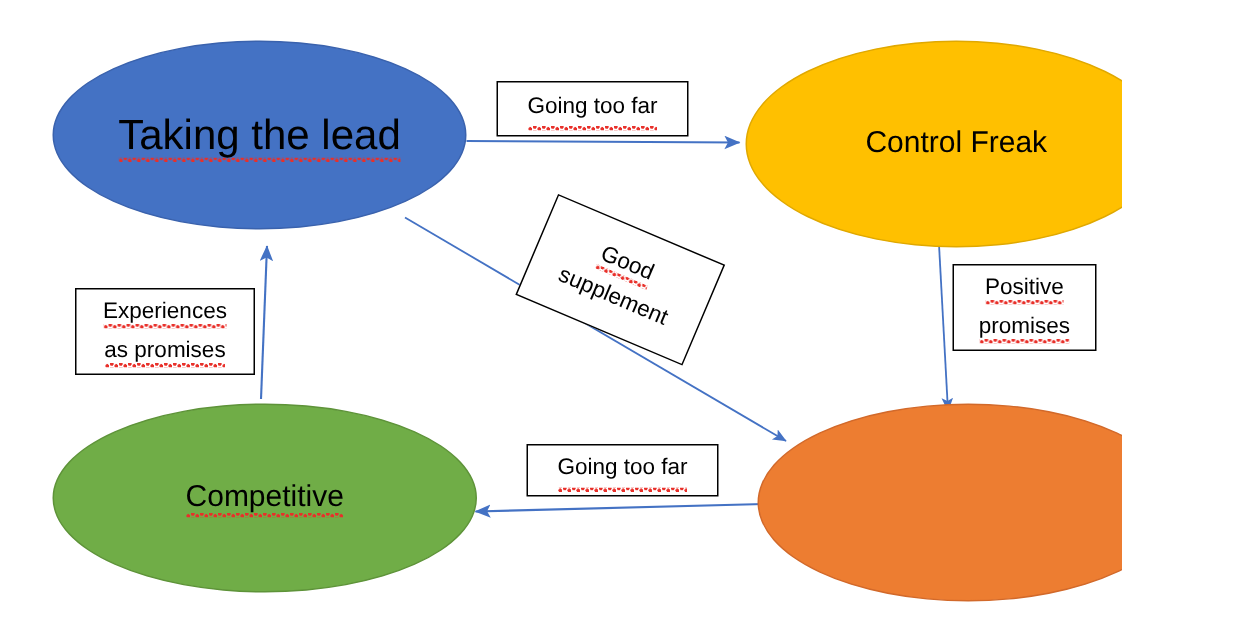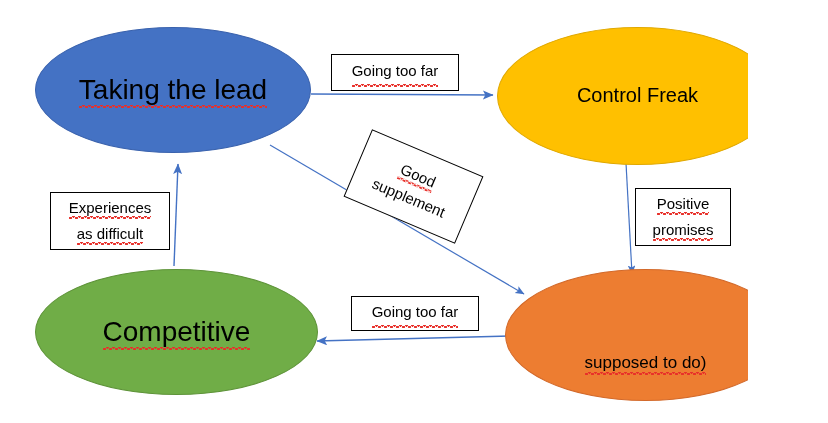--- a/index.html
+++ b/index.html
@@ -55,21 +55,21 @@
     left: 497px; top: 27px; width: 281px; height: 138px;
     background: #FFC000;
     border: 1px solid #E0A800;
   }
   #node-control-freak .node-label { font-size: 20px; }
   #node-competitive {
     left: 35px; top: 269px; width: 283px; height: 126px;
     background: #70AD47;
     border: 1px solid #5E9339;
   }
-  #node-competitive .node-label { font-size: 28px; }
+  #node-competitive .node-label { font-size: 20px; }
   #node-keeps-promises {
     left: 505px; top: 269px; width: 281px; height: 132px;
     background: #ED7D31;
     border: 1px solid #D2692A;
   }
   #node-keeps-promises .node-label {
     font-size: 17px;
     line-height: 1.62;
     padding: 0 8px;
   }
@@ -89,21 +89,21 @@
   #label-going-too-far-top {
     left: 331px; top: 54px; width: 128px; height: 37px;
   }
   #label-going-too-far-bottom {
     left: 351px; top: 296px; width: 128px; height: 35px;
   }
   #label-experiences-as-difficult {
     left: 50px; top: 192px; width: 120px; height: 58px;
   }
   #label-positive-opposite {
-    left: 635px; top: 188px; width: 96px; height: 58px;
+    left: 635px; top: 176px; width: 96px; height: 58px;
   }
   #label-good-supplement {
     left: 353px; top: 150px; width: 121px; height: 73px;
     transform: rotate(23deg);
     line-height: 1.55;
   }
   #arrows {
     position: absolute;
     left: 0; top: 0;
     width: 828px; height: 423px;
@@ -146,21 +146,20 @@
   <div class="node" id="node-competitive">
     <span class="node-label">
       <span class="sq">Competitive</span>
     </span>
   </div>
 
   <div class="node" id="node-keeps-promises">
     <span class="node-label">
       <br>
       <br>
-      <span class="sq">supposed to do)</span>
     </span>
   </div>
 
   <div class="label-box" id="label-going-too-far-top">
     <span class="sq">Going too far</span>
   </div>
 
   <div class="label-box" id="label-good-supplement">
     <span>
       <span class="sq">Good</span><br>
@@ -171,21 +170,21 @@
   <div class="label-box" id="label-positive-opposite">
     <span>
       <span class="sq">Positive</span><br>
       <span class="sq">promises</span>
     </span>
   </div>
 
   <div class="label-box" id="label-experiences-as-difficult">
     <span>
       <span class="sq">Experiences</span><br>
-      <span class="sq">as difficult</span>
+      <span class="sq">as promises</span>
     </span>
   </div>
 
   <div class="label-box" id="label-going-too-far-bottom">
     <span class="sq">Going too far</span>
   </div>
 
 </div>
 
 </body></html>

